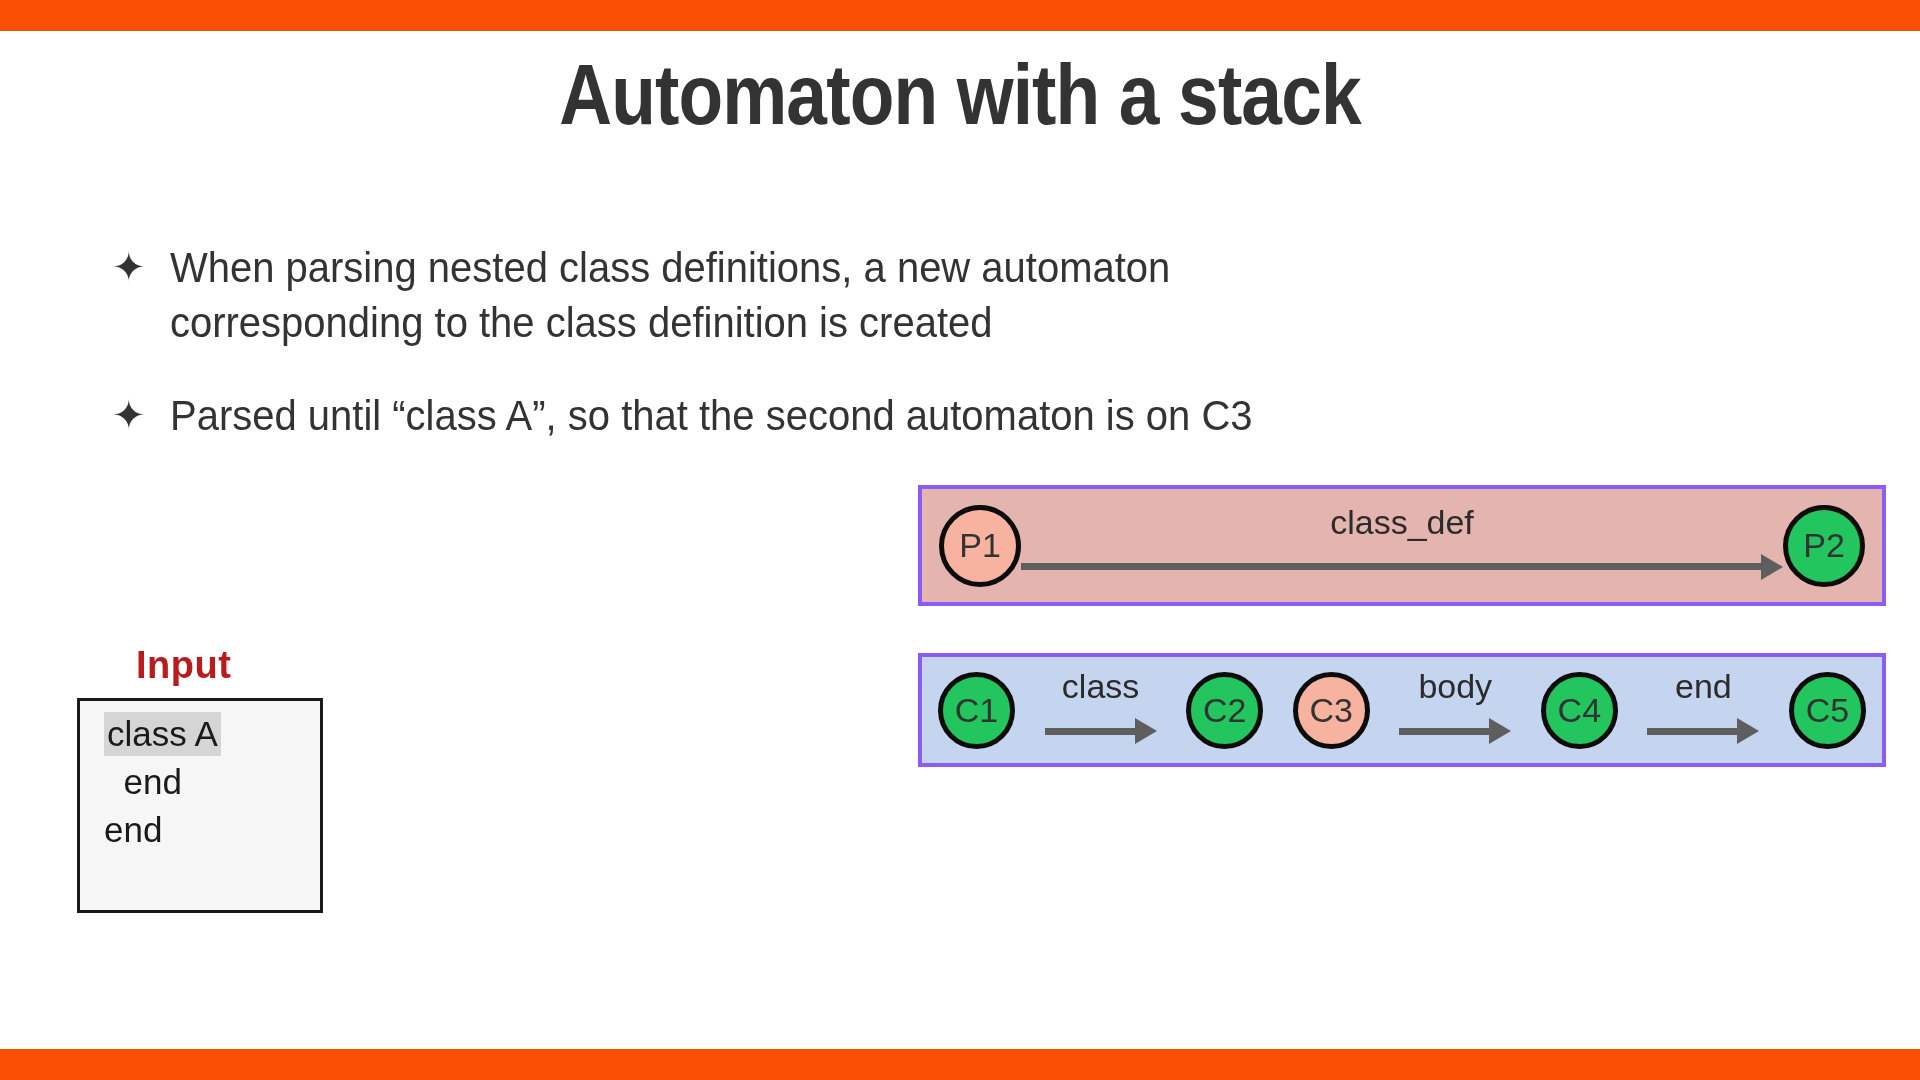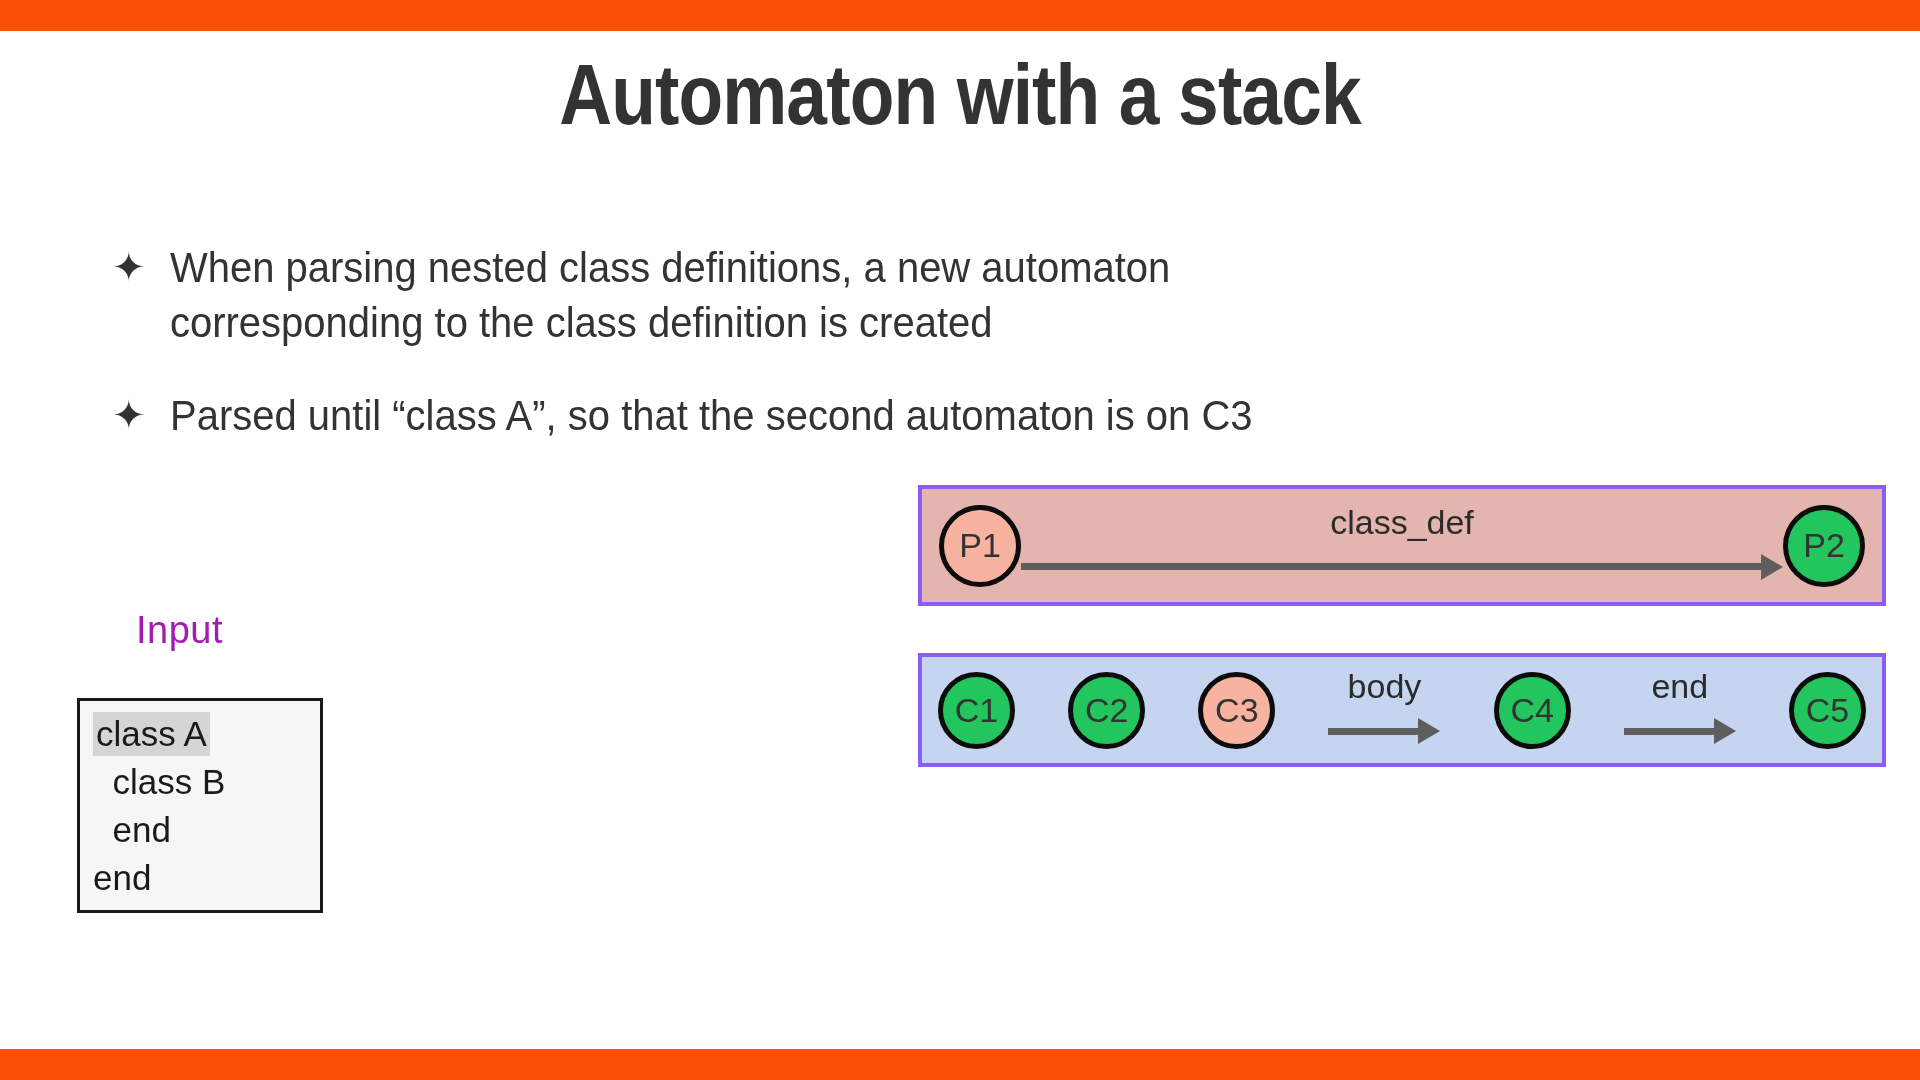--- a/index.html
+++ b/index.html
@@ -75,45 +75,45 @@
     color: #333333;
     transform: scaleX(0.93);
     transform-origin: 0 0;
     width: 107%;
   }
 
   
   .input-label {
     position: absolute;
     left: 136px;
-    top: 609px;
+    top: 644px;
     font-family: "Liberation Sans Narrow", "Liberation Sans", sans-serif;
-    font-weight: normal;
+    font-weight: bold;
     font-size: 38px;
-    color: #a21caf;
+    color: #b91c1c;
     letter-spacing: 0.5px;
   }
   .code-box {
     position: absolute;
     left: 77px;
     top: 698px;
     width: 246px;
     height: 215px;
     background: #f6f6f6;
     border: 3px solid #1a1a1a;
     box-sizing: border-box;
     padding: 9px 0 0 0;
   }
   .code-line {
     font-family: "Liberation Sans", sans-serif;
     font-size: 35px;
     line-height: 48px;
     color: #1a1a1a;
     white-space: pre;
-    padding-left: 13px;
+    padding-left: 24px;
   }
   .code-line .hl {
     background: #d5d5d5;
     padding: 2px 3px 3px 3px;
   }
 
   
   .automaton {
     position: absolute;
     border: 4px solid #8b5cf6;
@@ -217,21 +217,20 @@
     <span class="bullet-mark">✦</span>
     <span class="bullet-text">Parsed until “class A”, so that the second automaton is on C3</span>
   </div>
 
 </div>
 
 <div class="input-label">Input</div>
 
 <div class="code-box">
   <div class="code-line"><span class="hl">class A</span></div>
-  <div class="code-line">  <span>class B</span></div>
   <div class="code-line">  <span>end</span></div>
   <div class="code-line"><span>end</span></div>
 </div>
 
 <div class="automaton auto-parent">
   <div class="node node-p filled">
     <span>P1</span>
   </div>
   <div class="edge edge-wide">
     <span class="edge-label">class_def</span>
@@ -243,20 +242,27 @@
   <div class="node node-p">
     <span>P2</span>
   </div>
 </div>
 
 <div class="automaton auto-child">
   <div class="node node-c">
     <span>C1</span>
   </div>
 
+  <div class="edge edge-narrow">
+    <span class="edge-label">class</span>
+    <span class="edge-arrow">
+      <span class="shaft"></span>
+        <span class="head"></span>
+    </span>
+  </div>
 
   <div class="node node-c">
     <span>C2</span>
   </div>
 
 
   <div class="node node-c filled">
     <span>C3</span>
   </div>
 

